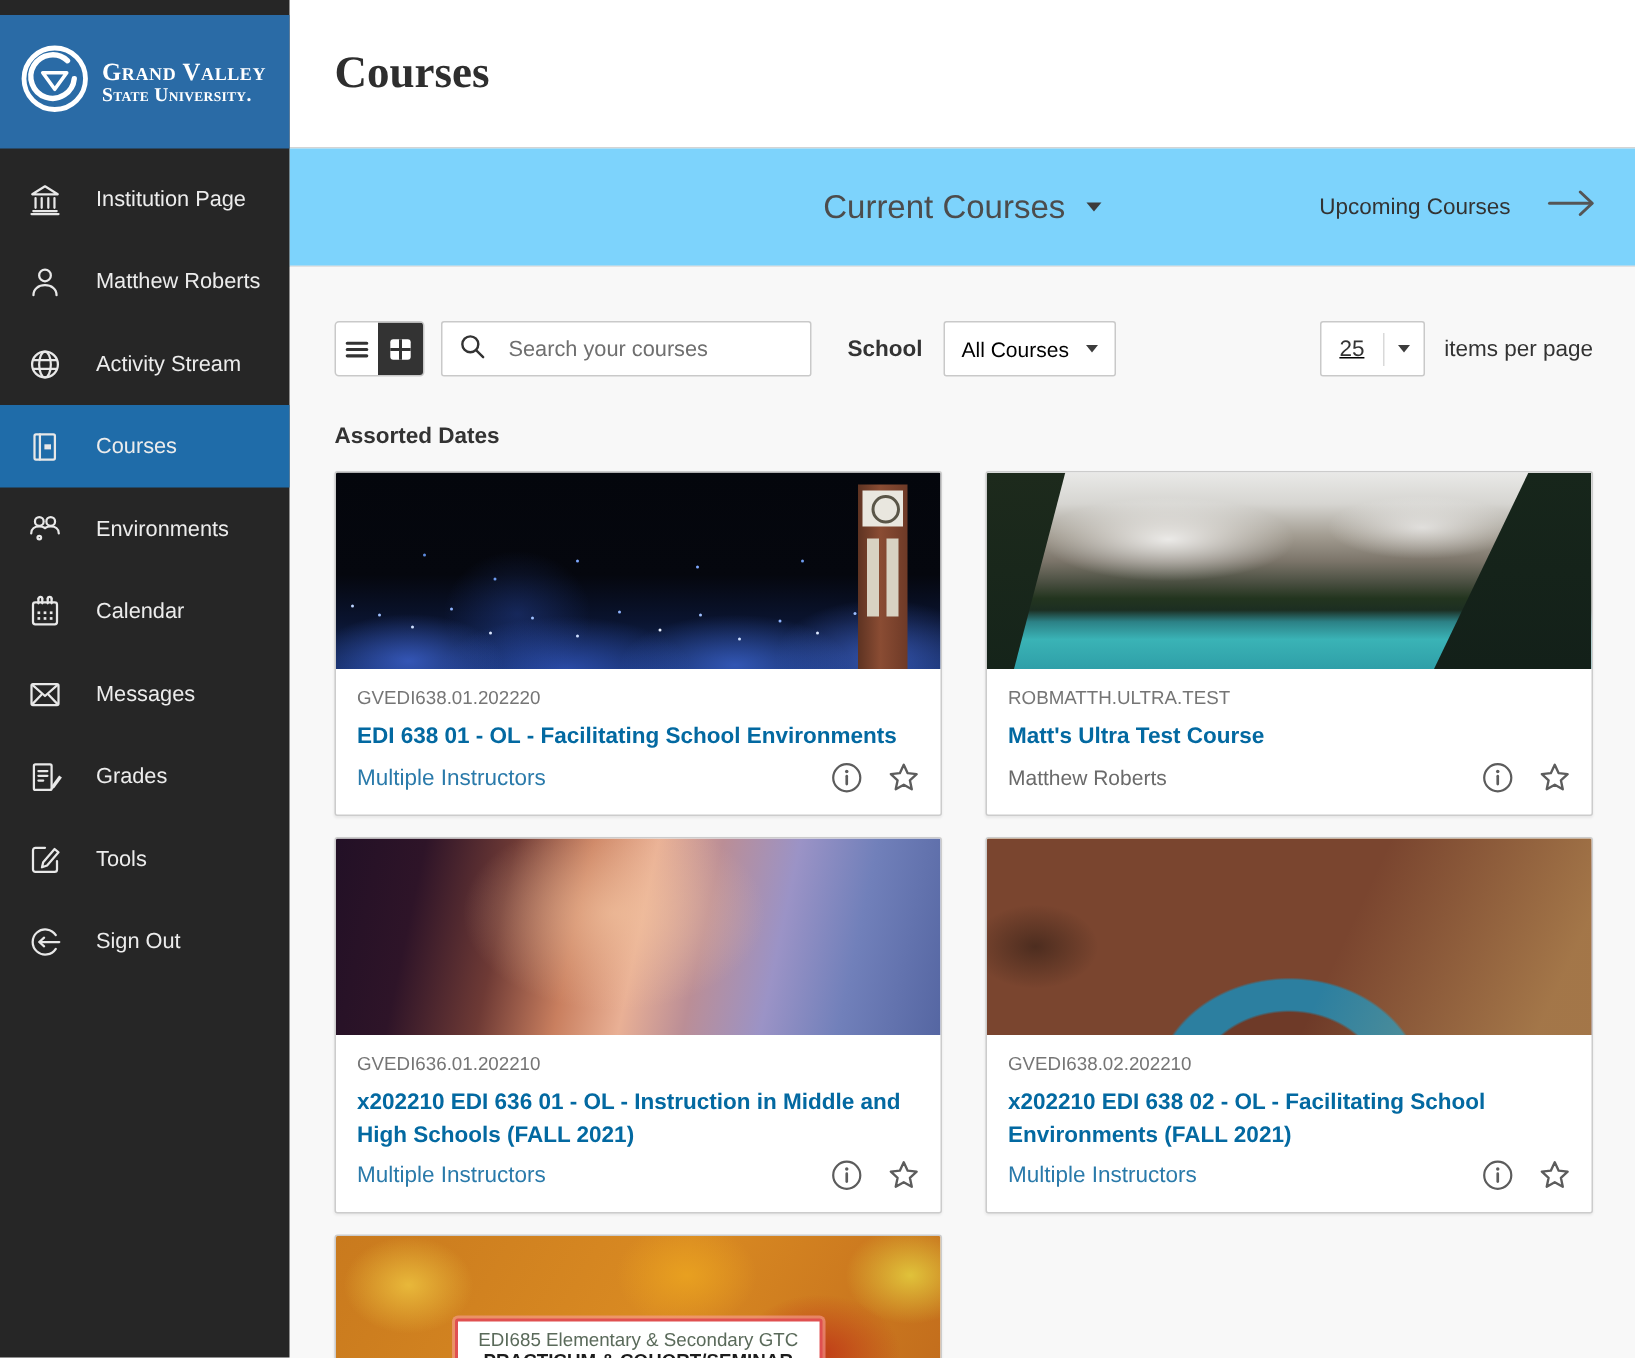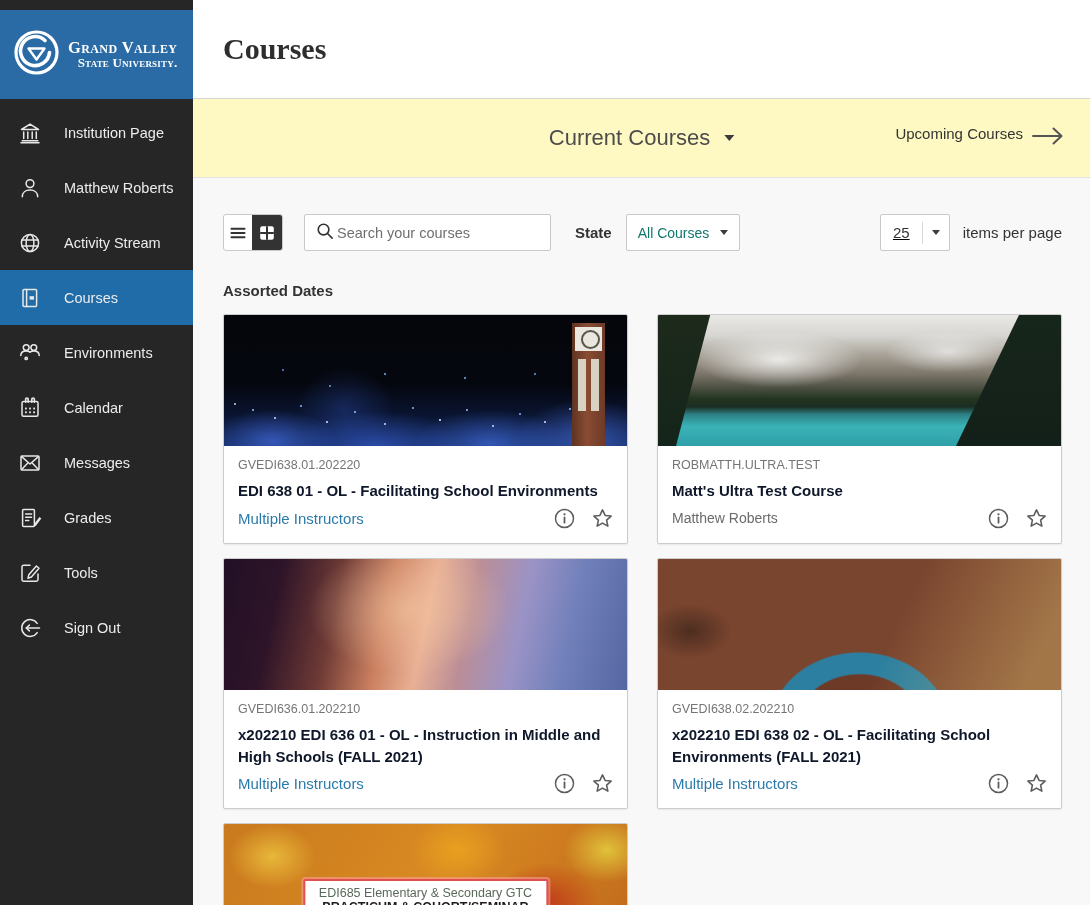--- a/index.html
+++ b/index.html
@@ -7,87 +7,87 @@
     font-family:"Liberation Sans", sans-serif; }
 
   
   .sidebar { position:absolute; left:0; top:0; width:193px; height:905px;
     background:#262626; z-index:5; }
   .logo-block { margin-top:10px; height:89px; background:#2a6ba6;
     display:flex; align-items:center; padding-left:13px; cursor:pointer; }
   .logo-text { margin-left:8px; color:#fff; font-family:"Liberation Serif", serif;
     font-variant:small-caps; line-height:1.05; }
   .logo-text .l1 { font-size:16.5px; font-weight:bold; letter-spacing:.4px; }
-  .logo-text .l2 { font-size:13px; font-weight:bold; letter-spacing:.2px;text-align:right; }
+  .logo-text .l2 { font-size:13px; font-weight:bold; letter-spacing:.2px; }
   .nav { padding-top:6px; }
   .nav-item { height:55px; display:flex; align-items:center; padding-left:17px;
     cursor:pointer; }
   .nav-item.selected { background:#1f6ca9; }
   .nav-item .nicon { width:25px; height:25px; flex:0 0 25px; display:flex;
     align-items:center; justify-content:center; }
   .nav-item .nlabel { margin-left:22px; color:#ececec; font-size:14.5px; }
   .nicon svg { stroke:#e8e8e8; fill:none; stroke-width:1.5; stroke-linecap:round;
     stroke-linejoin:round; }
 
   
   .main { position:absolute; left:193px; top:0; width:897px; height:905px; }
   .titlebar { height:99px; background:#fff; border-bottom:1px solid #d4d4d4;
     display:flex; align-items:center; padding-left:30px; }
   .page-title { font-family:"Liberation Serif", serif; font-size:30px;
     font-weight:600; color:#2e2e2e; }
-  .subheader { height:79px; background:#fef9c3; border-bottom:1px solid #e2e2e2;
+  .subheader { height:79px; background:#7dd3fc; border-bottom:1px solid #e2e2e2;
     position:relative; }
   .term-picker { position:absolute; left:50%; top:50%; transform:translate(-50%,-50%);
     display:flex; align-items:center; gap:14px; cursor:pointer; }
   .term-label { font-size:22px; color:#4c4c4c; }
   .caret { width:0; height:0; border-left:5px solid transparent;
     border-right:5px solid transparent; border-top:6.5px solid #3c3c3c; }
   .upcoming { position:absolute; right:25px; top:50%; transform:translateY(-50%);
-    display:flex; align-items:flex-start; gap:8px; cursor:pointer; }
+    display:flex; align-items:center; gap:24px; cursor:pointer; }
   .upcoming-label { font-size:15px; color:#333; }
 
   
   .content { padding:36px 28px 0 30px; }
   .toolbar { display:flex; align-items:center; }
   .view-toggle { display:flex; border:1px solid #c9c9c9; border-radius:3px;
     overflow:hidden; background:#fff; }
   .vt-btn { width:28px; height:35px; display:flex; align-items:center;
     justify-content:center; cursor:pointer; }
   .vt-btn.grid-sel { width:30px; background:#333; }
-  .search-box { margin-left:21px; width:247px; height:37px; background:#fff;
+  .search-box { margin-left:11px; width:247px; height:37px; background:#fff;
     border:1px solid #c9c9c9; border-radius:2px; display:flex; align-items:center;
-    padding:0 10px; gap:3px; }
+    padding:0 10px; gap:15px; }
   .search-box input { border:none; outline:none; flex:1; font-size:14.5px;
     color:#333; font-family:"Liberation Sans", sans-serif; background:transparent; }
   .search-box input::placeholder { color:#6f6f6f; }
   .filter-label { margin-left:24px; font-size:15px; font-weight:bold; color:#333; }
   .filter-select { margin-left:14px; height:37px; background:#fff;
     border:1px solid #c9c9c9; border-radius:2px; display:flex; align-items:center;
     padding:0 11px; gap:11px; cursor:pointer; }
-  .filter-value { font-size:14px; color:#0f766e; }
+  .filter-value { font-size:14px; color:#000000; }
   .spacer { flex:1; }
   .pagesize { height:37px; width:70px; background:#fff; border:1px solid #c9c9c9;
     border-radius:2px; display:flex; align-items:center; cursor:pointer;text-decoration:underline; }
   .pagesize .num { flex:1; text-align:center; font-size:15px; color:#333; }
   .pagesize .div { width:1px; height:22px; background:#d9d9d9; }
   .pagesize .car { width:26px; display:flex; justify-content:center; }
   .ipp { margin-left:13px; font-size:15px; color:#333; }
 
   .section-heading { margin-top:31px; font-size:15px; font-weight:bold; color:#333; }
 
   .grid { margin-top:15px; display:grid; grid-template-columns:405px 405px;
     column-gap:29px; row-gap:14px; }
   .card { background:#fff; border:1px solid #ccc; border-radius:2px;
     box-shadow:0 1px 2px rgba(0,0,0,.07); overflow:hidden; display:flex;
     flex-direction:column; cursor:pointer; }
   .card-img { height:131px; position:relative; overflow:hidden; }
   .card-body { padding:12px 14px 14px 14px; flex:1; display:flex;
     flex-direction:column; }
   .course-id { font-size:12.5px; color:#757575; margin-bottom:8px; }
-  .course-title { font-size:15px; font-weight:bold; color:#0f172a;
+  .course-title { font-size:15px; font-weight:bold; color:#0369a1;
     line-height:1.45; margin-bottom:6px; }
   .card-footer { margin-top:auto; display:flex; align-items:center;
     justify-content:space-between;gap:28px; }
   .instructor { font-size:15px; color:#2a7aaa; cursor:pointer; }
   .instructor.plain { color:#6a6a6a; font-size:14px; cursor:default; }
   .card-icons { display:flex; align-items:center; gap:17px; }
   .icon-btn { cursor:pointer; display:flex; }
 
   
   .img-night { background:
@@ -328,21 +328,21 @@
       <div class="search-box">
         <span>
           <svg class="ui" width="19" height="19" viewBox="0 0 20 20">
             <circle cx="9" cy="9" r="5.6" stroke="#333" stroke-width="1.7"></circle>
             <path d="M13.2 13.2 L18 18" stroke="#333" stroke-width="1.7"></path>
           </svg>
         </span>
         <input type="text" placeholder="Search your courses" style="">
       </div>
 
-      <span class="filter-label">State</span>
+      <span class="filter-label">School</span>
       <div class="filter-select">
         <span class="filter-value">All Courses</span>
         <span class="caret" style="border-top-width:5.5px;border-left-width:4.5px;border-right-width:4.5px;"></span>
       </div>
 
       <div class="spacer"></div>
 
       <div class="pagesize">
         <span class="num">25</span>
         <span class="div"></span>

